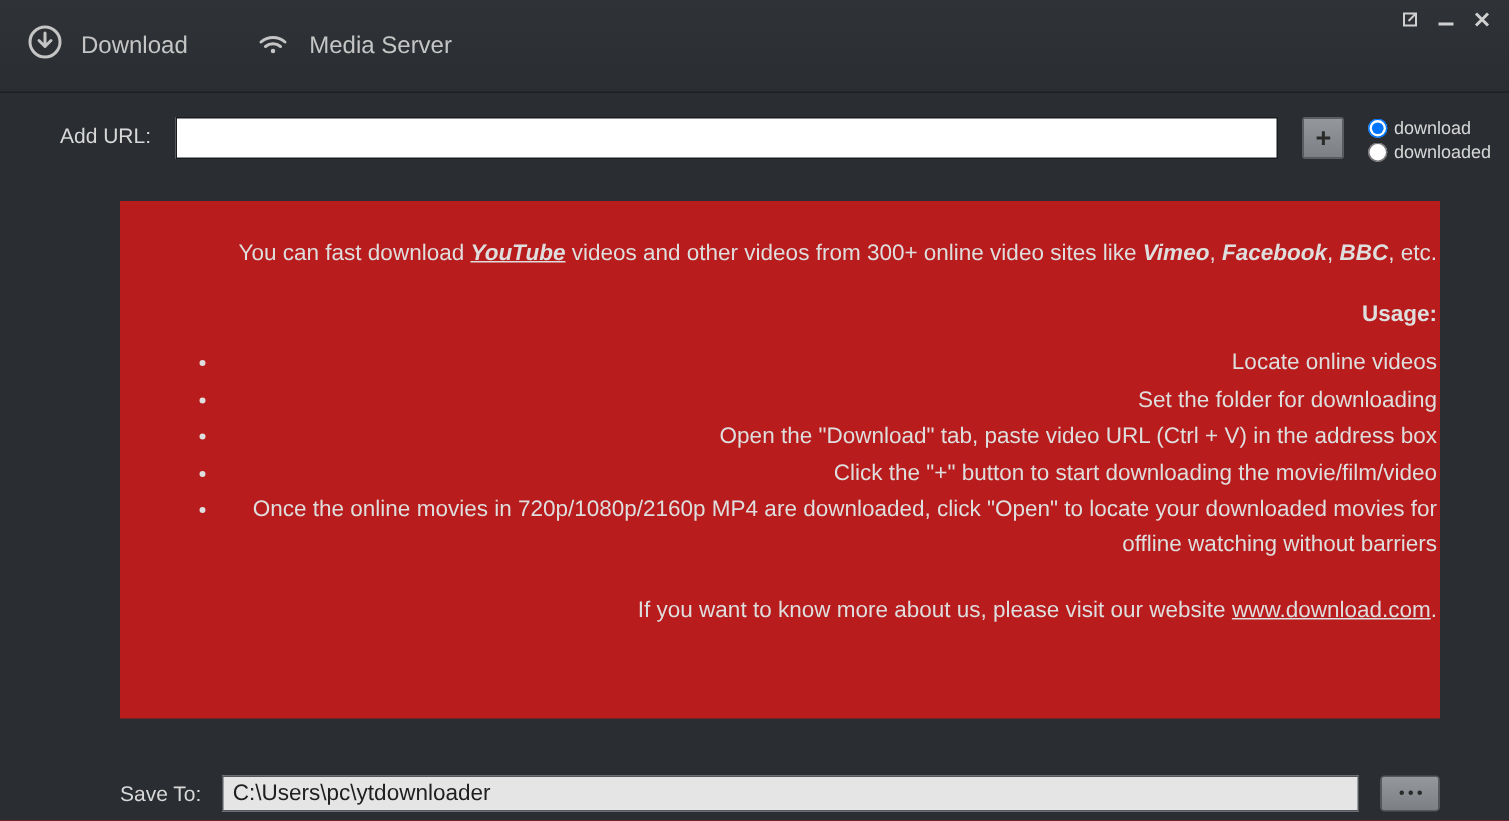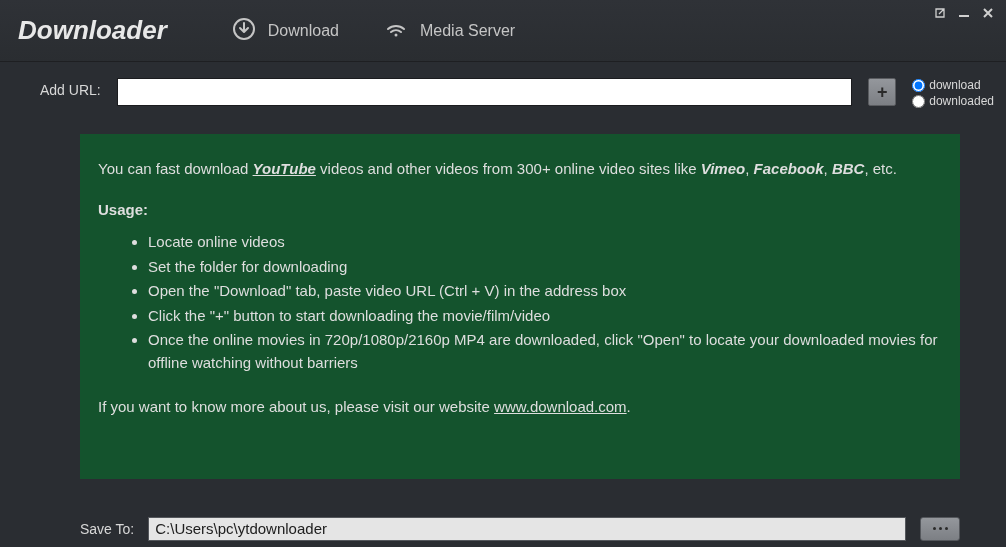--- a/index.html
+++ b/index.html
@@ -92,26 +92,27 @@
   }
   .radio-group label {
     display: flex;
     align-items: center;
     gap: 4px;
     cursor: pointer;
   }
   .radio-group input { cursor: pointer; }
   .content-panel {
     margin: 18px 46px 0 80px;
-    background: #14532d;
+    background: #b91c1c;
     padding: 24px 2px 60px 18px;
     color: #dedede;
     font-size: 15px;
     line-height: 1.5;
     min-height: 320px;
+    text-align: right;
   }
   .intro { margin-bottom: 18px; }
   .usage-heading { font-weight: bold; margin-bottom: 10px; }
   .usage-list {
     list-style: disc;
     padding-left: 50px;
     margin-bottom: 22px;
   }
   .usage-list li { margin-bottom: 2px; }
   .link-like {
@@ -157,21 +158,20 @@
     gap: 3px;
   }
   .browse-btn .dot {
     width: 3px; height: 3px; background: #2a2a2a; border-radius: 50%;
   }
 </style>
 </head>
 <body>
 
 <div class="titlebar">
-  <div class="app-title">Downloader</div>
 
   <div class="tab">
     <span class="icon">
       <svg width="24" height="24" viewBox="0 0 24 24">
         <circle cx="12" cy="12" r="10" fill="none" stroke="#c5c5c5" stroke-width="2"></circle>
         <path d="M12 6 L12 14 M8 11 L12 15 L16 11" fill="none" stroke="#c5c5c5" stroke-width="2" stroke-linecap="round" stroke-linejoin="round"></path>
       </svg>
     </span>
     <span>Download</span>
   </div>

